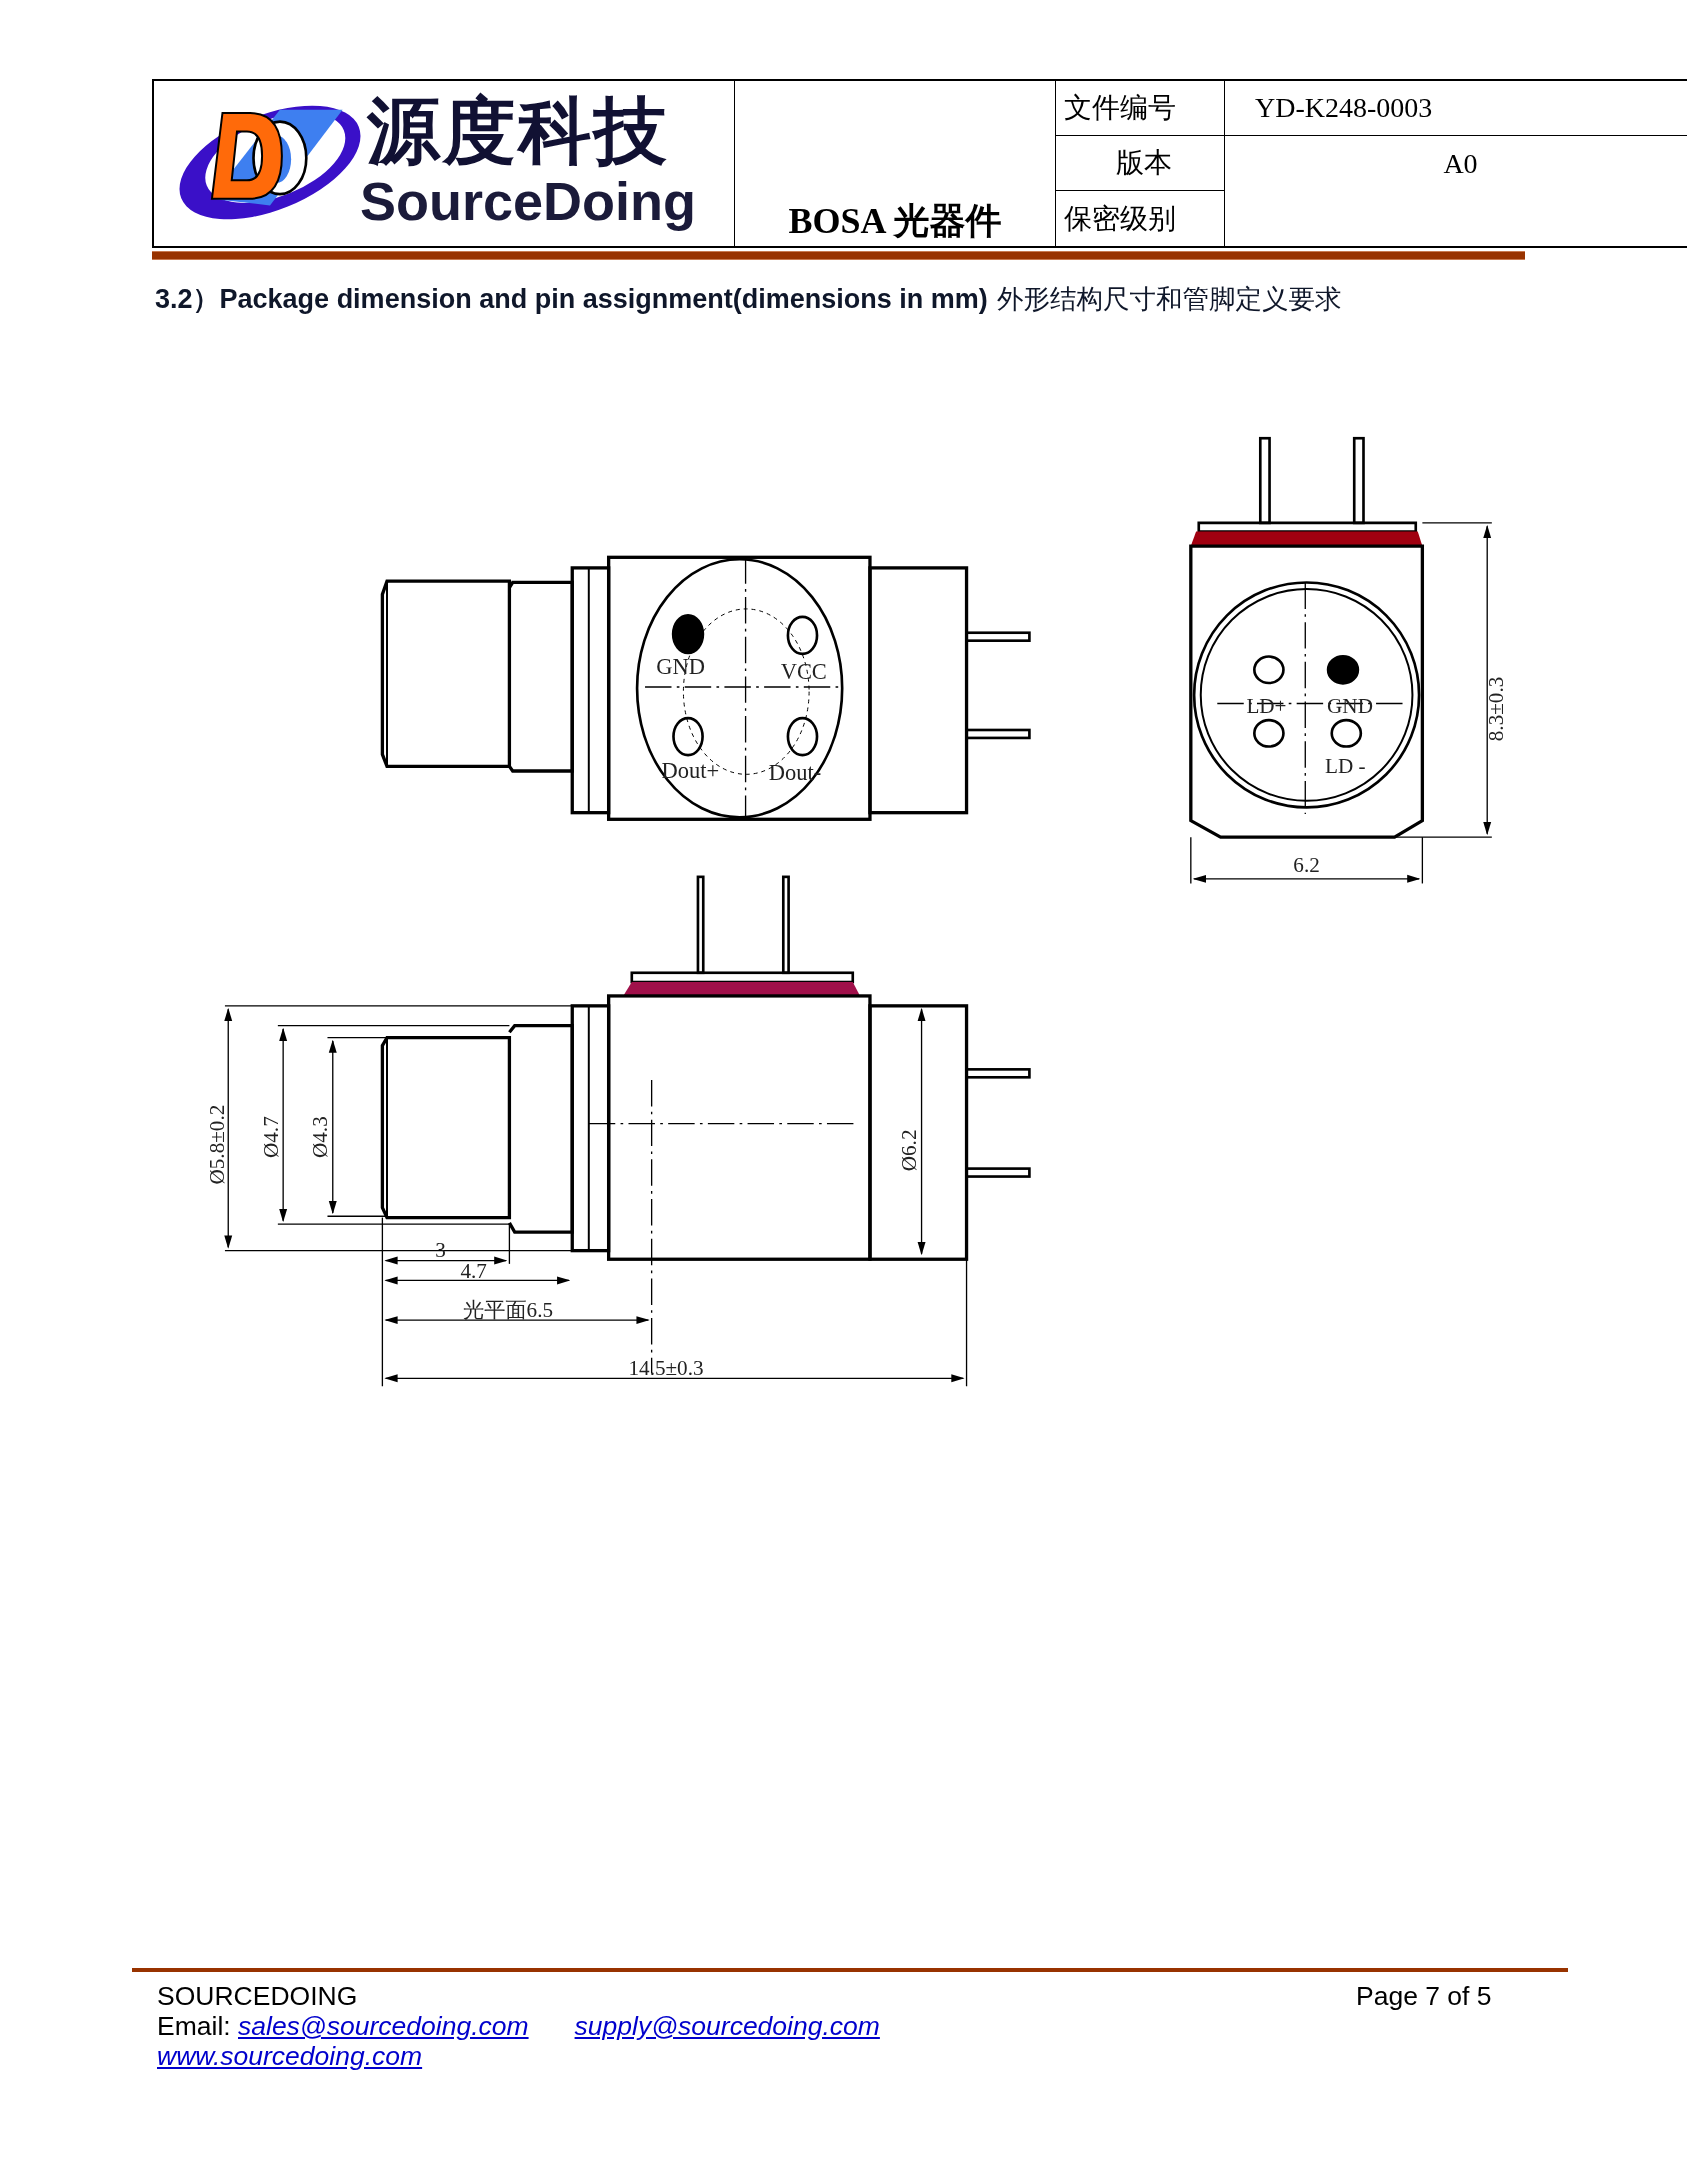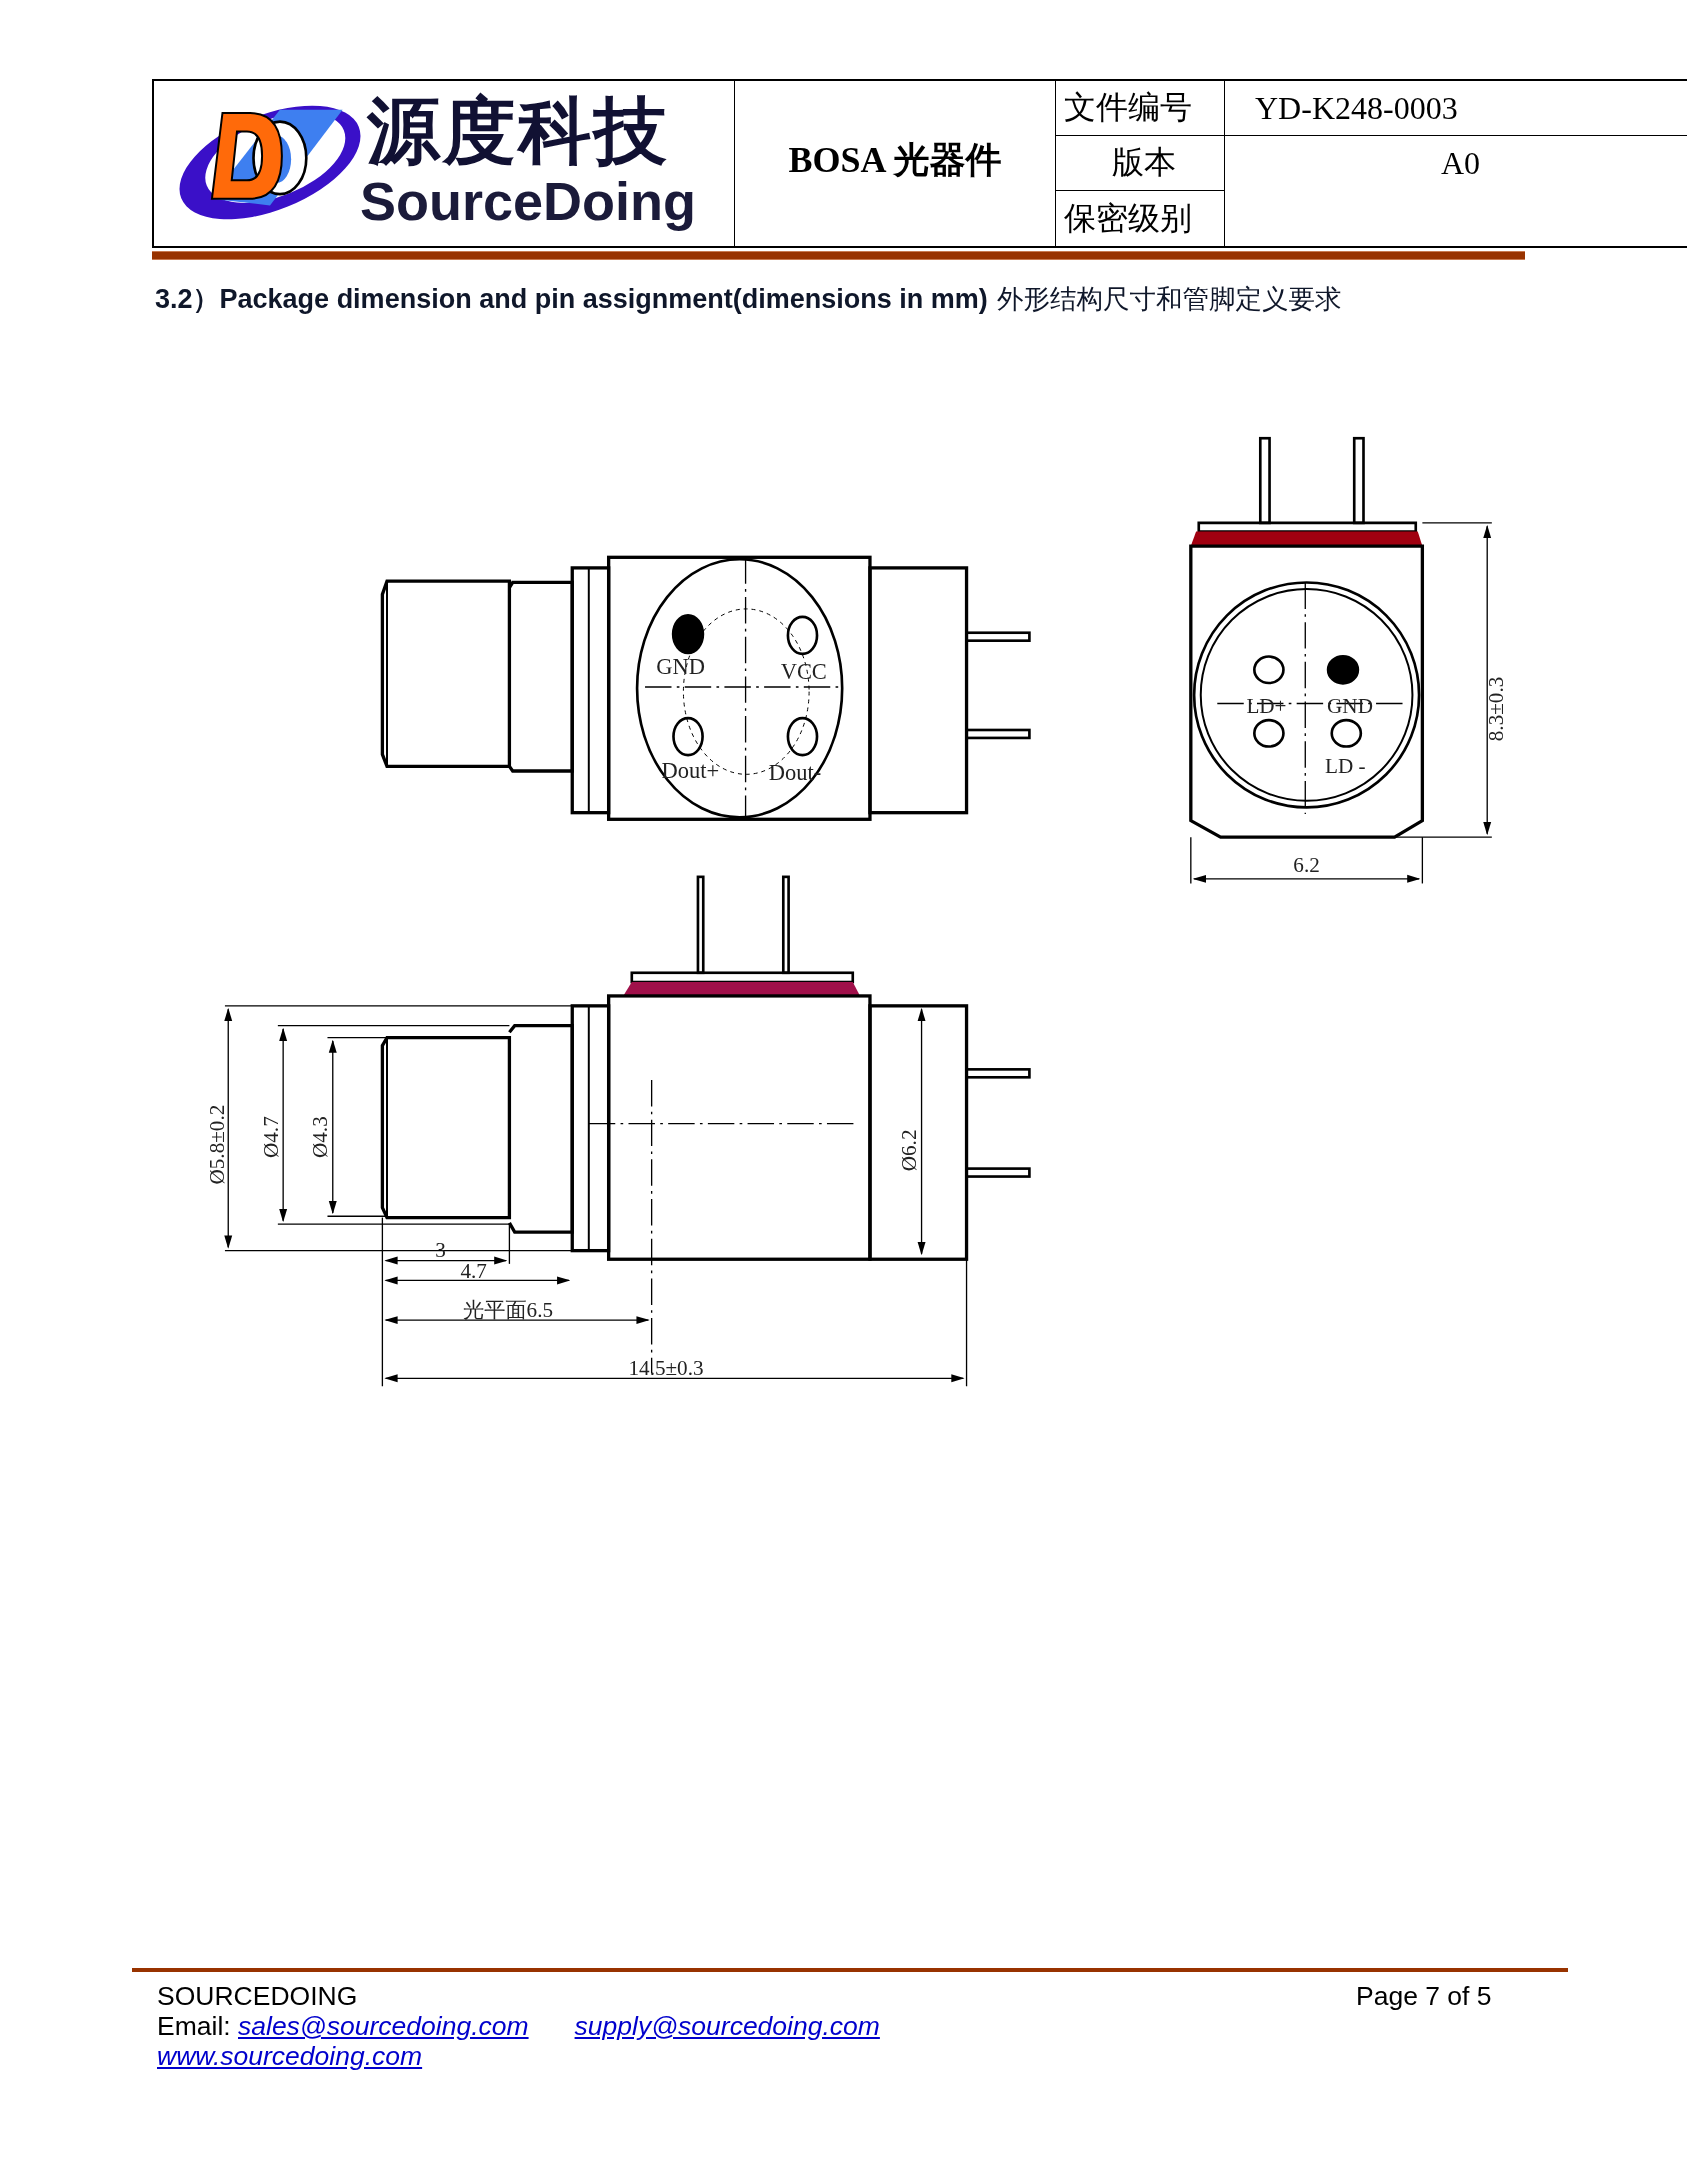--- a/index.html
+++ b/index.html
@@ -4,24 +4,24 @@
 <style>
   html, body { margin: 0; padding: 0; background: #ffffff; }
   body { width: 1687px; height: 2183px; position: relative; overflow: hidden; font-family: "Liberation Serif", serif; color: #000; }
   .header-table { position: absolute; left: 152px; top: 79px; width: 1546px; height: 169px; border: 2px solid #000; box-sizing: border-box; display: grid; grid-template-columns: 581px 321px 169px 1fr; }
   .cell { border-right: 1.3px solid #000; box-sizing: border-box; position: relative; }
   .cell:last-child { border-right: none; }
   .logo-cell { display: flex; align-items: center; }
   .logo-svg { position: absolute; left: 16.5px; top: 12px; }
   .logo-cn { position: absolute; left: 213px; top: 13.2px; font-family: "DejaVu Sans", sans-serif; font-weight: bold; font-size: 73px; letter-spacing: 2.6px; color: #111133; line-height: 1; }
   .logo-en { position: absolute; left: 206px; top: 93px; font-family: "Liberation Sans", sans-serif; font-weight: bold; font-size: 54px; color: #1b1b3a; line-height: 1; }
-  .product-cell { display: flex; align-items: center; justify-content: center; }
+  .product-cell { display: flex; align-items: flex-end; justify-content: center; }
   .product-title { font-family: "Liberation Serif", serif; font-weight: bold; font-size: 36px; margin-top: -6.6px; }
   .stack { display: grid; grid-template-rows: 1fr 1fr 1fr; }
-  .stack > div { border-bottom: 1.3px solid #000; display: flex; align-items: center; font-size: 32px; box-sizing: border-box; }
+  .stack > div { border-bottom: 1.3px solid #000; display: flex; align-items: center; font-size: 28px; box-sizing: border-box; }
   .stack > div:last-child { border-bottom: none; }
   .label-col > div { padding-left: 8px; }
   .label-col > div.center { justify-content: center; }
   .value-col > div { justify-content: center; text-align: right; }
   .value-col > div.left { justify-content: flex-start; padding-left: 30px; }
   .rule-top { position: absolute; left: 152px; top: 251px; width: 1373px; height: 8.6px; background: #983300; border-top: 1.3px solid #c87a50; border-bottom: 1.3px solid #c87a50; box-sizing: border-box; }
   .section-heading { position: absolute; left: 155px; top: 281px; color: #0f172a; font-family: "Liberation Sans", sans-serif; font-weight: bold; font-size: 27px; white-space: nowrap; }
   .section-heading .cn { font-family: "DejaVu Sans", sans-serif; font-weight: normal; font-size: 26.5px; margin-left: 9.3px; }
   .drawing { position: absolute; left: 0; top: 0; }
   .footer-rule { position: absolute; left: 132px; top: 1968px; width: 1436px; height: 4px; background: #983300; }

